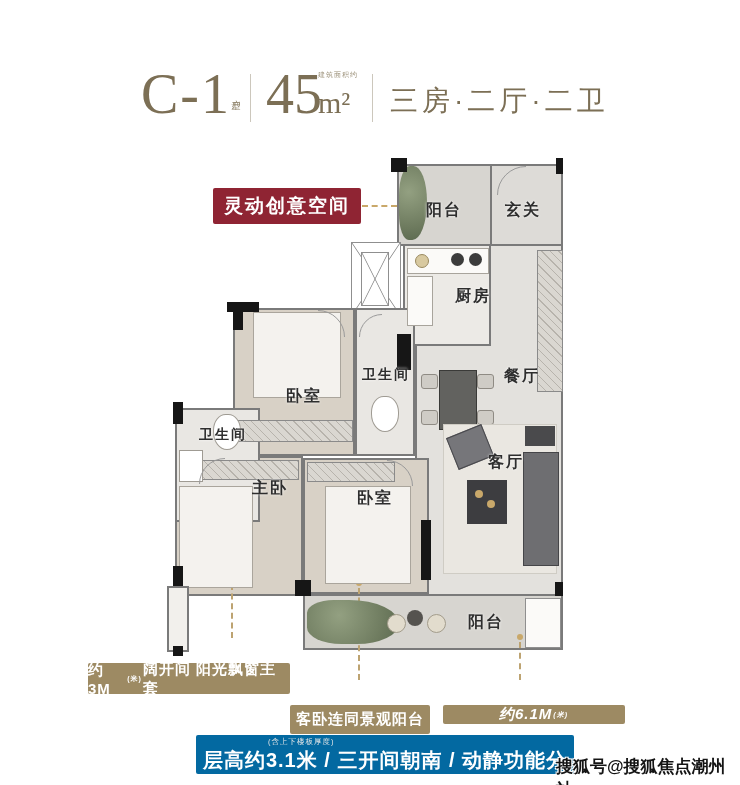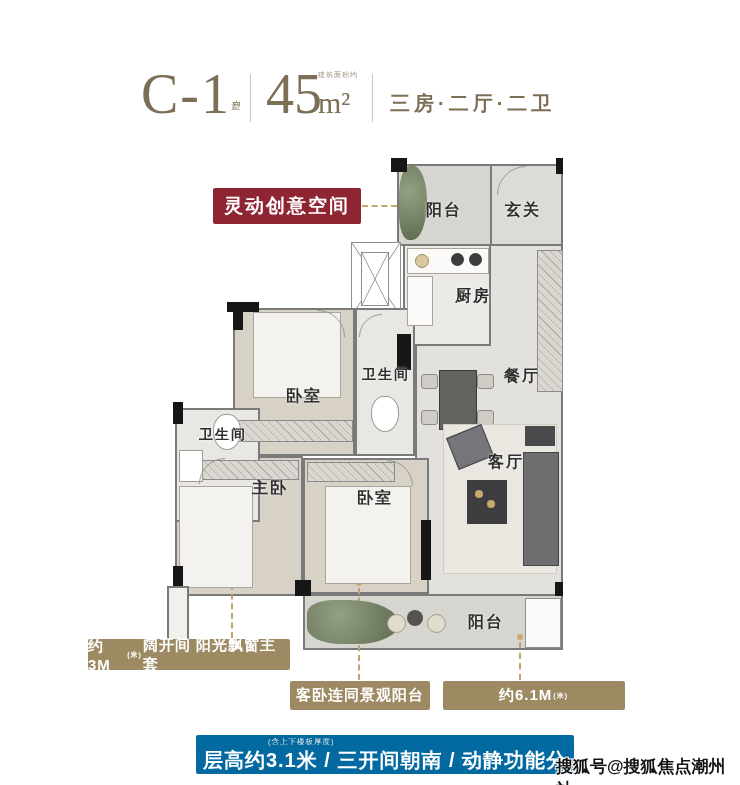--- a/index.html
+++ b/index.html
@@ -15,22 +15,22 @@
   .unit-tag{left:231px;top:92px;font-size:9px;color:#8d8168;writing-mode:vertical-rl;
     letter-spacing:2px;line-height:1;}
   .hdr-div{width:1px;background:#ccc7bc;}
   .hdr-div1{left:250px;top:74px;height:48px;}
   .hdr-div2{left:372px;top:74px;height:48px;}
   .area-num{left:266px;top:66px;font-family:"Liberation Serif","DejaVu Serif",serif;
     font-size:56px;color:#7c6f55;line-height:1;}
   .area-unit{left:318px;top:88px;font-family:"Liberation Serif","DejaVu Serif",serif;
     font-size:30px;color:#7c6f55;line-height:1;}
   .area-note{left:318px;top:70px;font-size:7px;color:#9a8f77;letter-spacing:1px;}
-  .layout-text{left:390px;top:82px;font-size:20px;color:#7c6f55;letter-spacing:4px;
-    font-weight:700;margin-top:8px;}
+  .layout-text{left:390px;top:82px;font-size:28px;color:#7c6f55;letter-spacing:4px;
+    font-weight:400;}
 
   
   .callout-red{left:213px;top:188px;width:148px;height:36px;background:#8f2433;
     color:#fff;font-size:19px;font-weight:600;letter-spacing:2px;
     display:flex;align-items:center;justify-content:center;border-radius:2px;}
   .dash-h{border-top:2px dashed #c9a86a;height:0;}
   .gold-ring{width:8px;height:8px;border:2px solid #c9a86a;border-radius:50%;background:#fff;}
   .gold-dot{width:6px;height:6px;background:#c9a86a;border-radius:50%;}
   .dash-v{border-left:2px dashed #bda371;width:0;}
 
@@ -49,21 +49,21 @@
   .green{position:absolute;z-index:7;border-radius:45% 55% 60% 40%;
     background:radial-gradient(circle at 35% 35%,#93a081,#6d7a5e 70%,#5c6a50);}
   .arc{position:absolute;border:1.2px solid #9a9a9a;border-radius:50%;z-index:9;}
   .bed{background:#f4f2ee;border:1.5px solid #aaa59c;}
   .blanket{position:absolute;background:#8d8d90;}
   .pillow{position:absolute;background:#e6e3dd;border:1px solid #b5b0a7;}
   .chair{position:absolute;width:15px;height:13px;background:#cfccc6;border:1px solid #8f8b84;border-radius:3px;}
 
   
   .gold-label{background:#9d8a63;color:#fff;display:flex;align-items:center;
-    justify-content:center;font-size:15px;font-weight:600;letter-spacing:1px;border-radius:2px;z-index:40;}
+    justify-content:center;font-size:15px;font-weight:600;letter-spacing:1px;border-radius:2px;z-index:40;margin-top:24px;}
   .gold-label .sub{font-size:7px;line-height:1;margin:0 1px;}
 
   
   .banner{left:196px;top:735px;width:378px;height:39px;background:#0369a1;border-radius:2px;
     color:#fff;z-index:40;}
   .banner-note{position:absolute;left:72px;top:2px;font-size:7.5px;letter-spacing:1px;color:#e8e8e8;}
   .banner-text{position:absolute;left:0;right:0;top:12px;text-align:center;font-size:20px;
     font-weight:700;letter-spacing:1px;}
 
   
@@ -195,21 +195,21 @@
 <div class="abs dash-v" style="left:519px;top:642px;height:38px;"></div>
 
 <div class="abs gold-label" style="left:88px;top:639px;width:202px;height:31px;">
   <span>约3M</span>
     <span class="sub">(米)</span>
     <span>阔开间 阳光飘窗主套</span>
 </div>
 <div class="abs gold-label" style="left:290px;top:681px;width:140px;height:29px;">
   <span>客卧连同景观阳台</span>
 </div>
-<div class="abs gold-label" style="left:443px;top:681px;width:182px;height:29px;">
+<div class="abs gold-label" style="left:443px;top:681px;width:182px;height:19px;font-style:italic;">
   <span>约6.1M</span>
     <span class="sub">(米)</span>
 </div>
 
 <div class="abs banner">
   <div class="banner-note">(含上下楼板厚度)</div>
   <div class="banner-text">层高约3.1米 / 三开间朝南 / 动静功能分区</div>
 </div>
 
 <div class="abs watermark">搜狐号@搜狐焦点潮州站</div>

